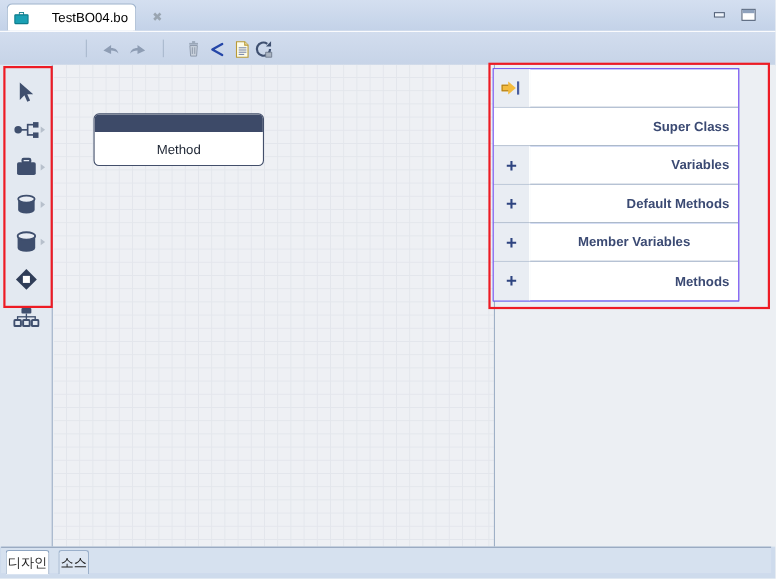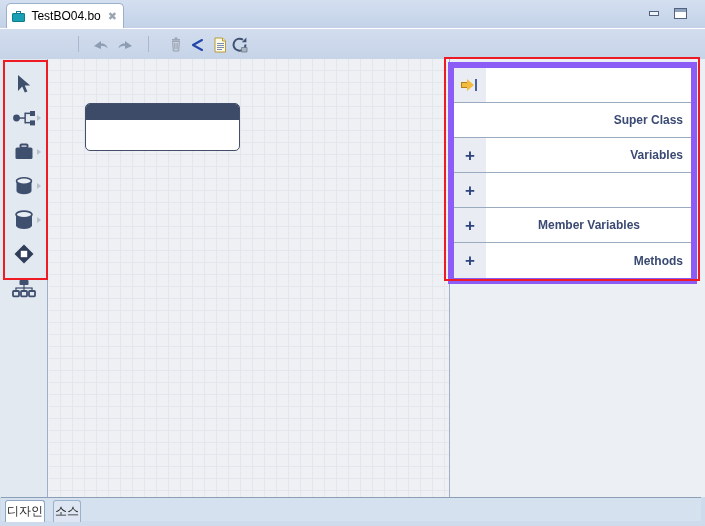--- a/index.html
+++ b/index.html
@@ -25,22 +25,21 @@
   }
   #tab{
     position:absolute;left:6px;top:3px;height:25px;width:118px;
     background:#ffffff;
     border:1px solid #9bb0cb;
     border-bottom:none;
     border-radius:5px 5px 0 0;
     box-sizing:border-box;
     display:flex;align-items:center;
     padding:0 6px;
-    gap:6px;
-    justify-content:flex-end;
+    gap:21px;
   }
   #tab .briefcase{
     width:13px;height:11px;position:relative;flex:0 0 auto;
   }
   #tab .briefcase .body{
     position:absolute;left:0;top:2px;width:13px;height:9px;
     background:#1aa0b4;border:1px solid #0e7c8c;border-radius:1px;
     box-sizing:border-box;
   }
   #tab .briefcase .handle{
@@ -149,23 +148,23 @@
   }
 
   
   #rightzone{
     position:absolute;left:450px;top:0;width:255px;height:438px;
     background:#eceff3;
   }
 
   
   #proprows{
-    position:absolute;left:448px;top:3px;width:249px;
+    position:absolute;left:448px;top:3px;width:224px;
     background:#1d4ed8;
-    border:6px solid #8b5cf6;
+    border:1px solid #8b5cf6;
     box-sizing:border-box;
   }
   .prow{
     position:relative;
     height:35px;
     display:flex;align-items:stretch;
     background:#ffffff;
     border-bottom:1px solid #9aaabf;
     box-sizing:border-box;
   }
@@ -391,20 +390,21 @@
           <rect x="1" y="14" width="6" height="5.4" rx="0.8" fill="none" stroke="#3f4f6e" stroke-width="1.8"></rect>
           <rect x="9" y="14" width="6" height="5.4" rx="0.8" fill="none" stroke="#3f4f6e" stroke-width="1.8"></rect>
           <rect x="17" y="14" width="6" height="5.4" rx="0.8" fill="none" stroke="#3f4f6e" stroke-width="1.8"></rect>
         </svg>
       </div>
     </div>
 
     <div id="canvas">
       <div id="node-method">
         <div class="hdr"></div>
+        <div class="name">Method</div>
       </div>
     </div>
 
     <div id="rightzone"></div>
 
     <div id="proprows">
 
       <div class="prow">
         <div class="pcol-icon">
           <span class="arrowbar">
@@ -431,20 +431,23 @@
         </div>
         <div class="pcol-label right">
           <span class="plabel">Variables</span>
         </div>
       </div>
 
       <div class="prow">
         <div class="pcol-icon">
           <span class="plus">+</span>
         </div>
+        <div class="pcol-label right">
+          <span class="plabel">Default Methods</span>
+        </div>
       </div>
 
       <div class="prow">
         <div class="pcol-icon">
           <span class="plus">+</span>
         </div>
         <div class="pcol-label left">
           <span class="plabel">Member Variables</span>
         </div>
       </div>

